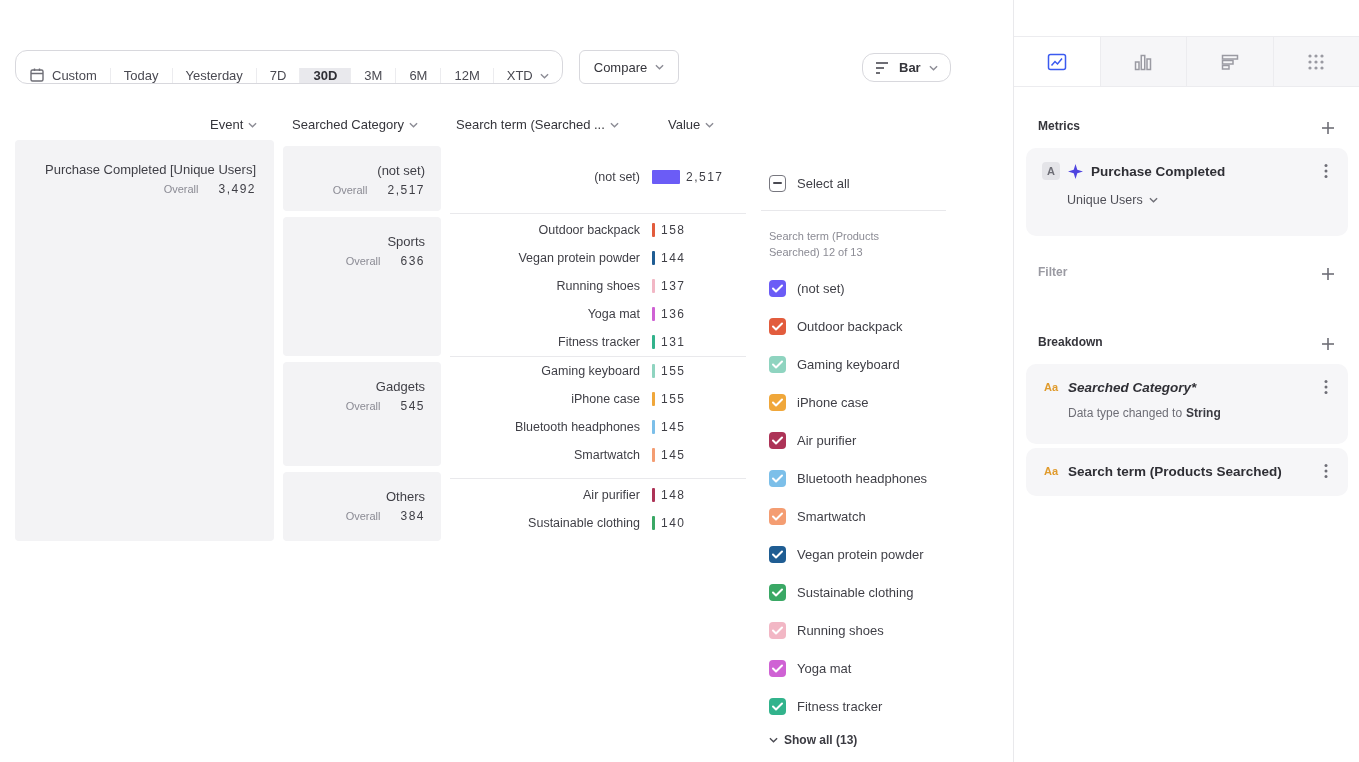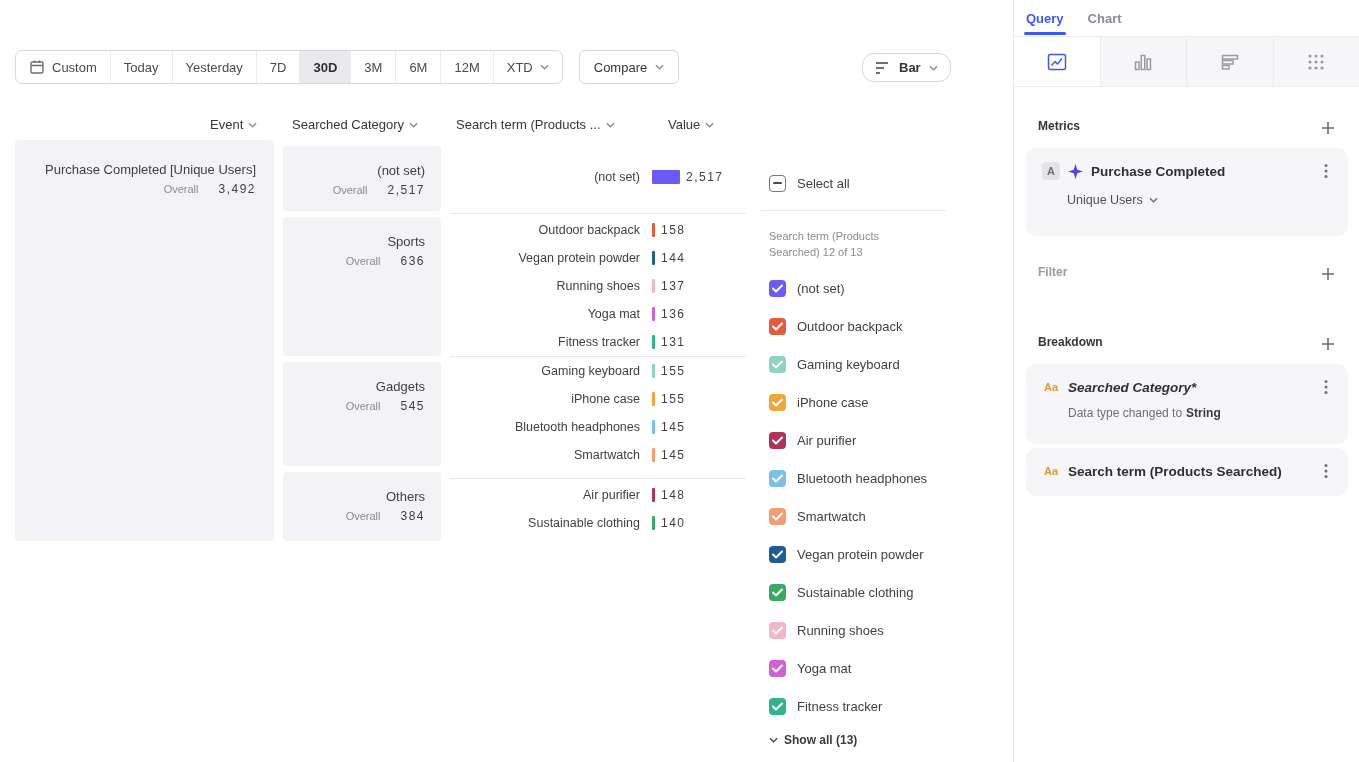--- a/index.html
+++ b/index.html
@@ -7,21 +7,21 @@
     width: 1359px; height: 762px; position: relative; overflow: hidden;
     background: #fff; color: #3f3f46;
     font-family: "Liberation Sans", "DejaVu Sans", sans-serif;
     font-size: 13px;
   }
   .num { letter-spacing: 1.5px; font-size: 12px; color: #3f3f46; }
   svg { display: block; }
 
   
   .toolbar { position: absolute; top: 50px; left: 15px; height: 34px; display: flex; align-items: stretch; }
-  .seg { display: flex; border: 1px solid #d8d8dd; border-radius: 7px; overflow: hidden; background: #fff; }
+  .seg { display: flex; border: 1px solid #d8d8dd; border-radius: 12px; overflow: hidden; background: #fff; align-items: flex-end; }
   .seg-btn { display: flex; align-items: center; gap: 7px; padding: 0 13px; color: #4a4a52; cursor: pointer; border-left: 1px solid #ececef; }
   .seg-btn:first-child { border-left: none; }
   .seg-btn.selected { background: #e9e9ed; color: #2f2f35; font-weight: 600; }
   .compare-btn { margin-left: 16px; display: flex; align-items: center; gap: 8px; padding: 0 14px; border: 1px solid #d8d8dd; border-radius: 6px; color: #35353b; cursor: pointer; }
   .bar-select { position: absolute; left: 862px; top: 53px; height: 29px; display: flex; align-items: center; gap: 8px; padding: 0 12px; border: 1px solid #d8d8dd; border-radius: 12px; font-weight: 600; color: #35353b; cursor: pointer; }
 
   
   .col-header { position: absolute; top: 117px; display: flex; align-items: center; gap: 5px; color: #35353b; cursor: pointer; }
   .h-event { left: 210px; } .h-category { left: 292px; } .h-term { left: 456px; } .h-value { left: 668px; }
 
@@ -171,21 +171,21 @@
 </div>
 <div class="col-header h-category">
   <span>Searched Category</span>
   <span>
       <svg width="9" height="6" viewBox="0 0 10 6" fill="none" stroke="#8b8b94" stroke-width="1.5">
         <path d="M1 1l4 4 4-4"></path>
       </svg>
     </span>
 </div>
 <div class="col-header h-term">
-  <span>Search term (Products ...</span>
+  <span>Search term (Searched ...</span>
   <span>
       <svg width="9" height="6" viewBox="0 0 10 6" fill="none" stroke="#8b8b94" stroke-width="1.5">
         <path d="M1 1l4 4 4-4"></path>
       </svg>
     </span>
 </div>
 <div class="col-header h-value">
   <span>Value</span>
   <span>
       <svg width="9" height="6" viewBox="0 0 10 6" fill="none" stroke="#8b8b94" stroke-width="1.5">
@@ -419,24 +419,20 @@
     <span>
       <svg width="9" height="6" viewBox="0 0 10 6" fill="none" stroke="#4a4a52" stroke-width="1.5">
           <path d="M1 1l4 4 4-4"></path>
         </svg>
     </span>
     <span>Show all (13)</span>
   </div>
 </div>
 
 <div class="query-panel">
-  <div class="qtab-row">
-    <span class="qtab active">Query</span>
-    <span class="qtab">Chart</span>
-  </div>
 
   <div class="icon-tabs">
     <div class="icon-tab active">
       <span>
         <svg width="20" height="20" viewBox="0 0 20 20" fill="none" stroke="currentColor" stroke-width="1.5">
           <rect x="1.5" y="2.5" width="17" height="15" rx="2"></rect>
             <path d="M4.5 13.5l3.5-4 2.5 2.5 4.5-5.5"></path>
         </svg>
       </span>
     </div>

